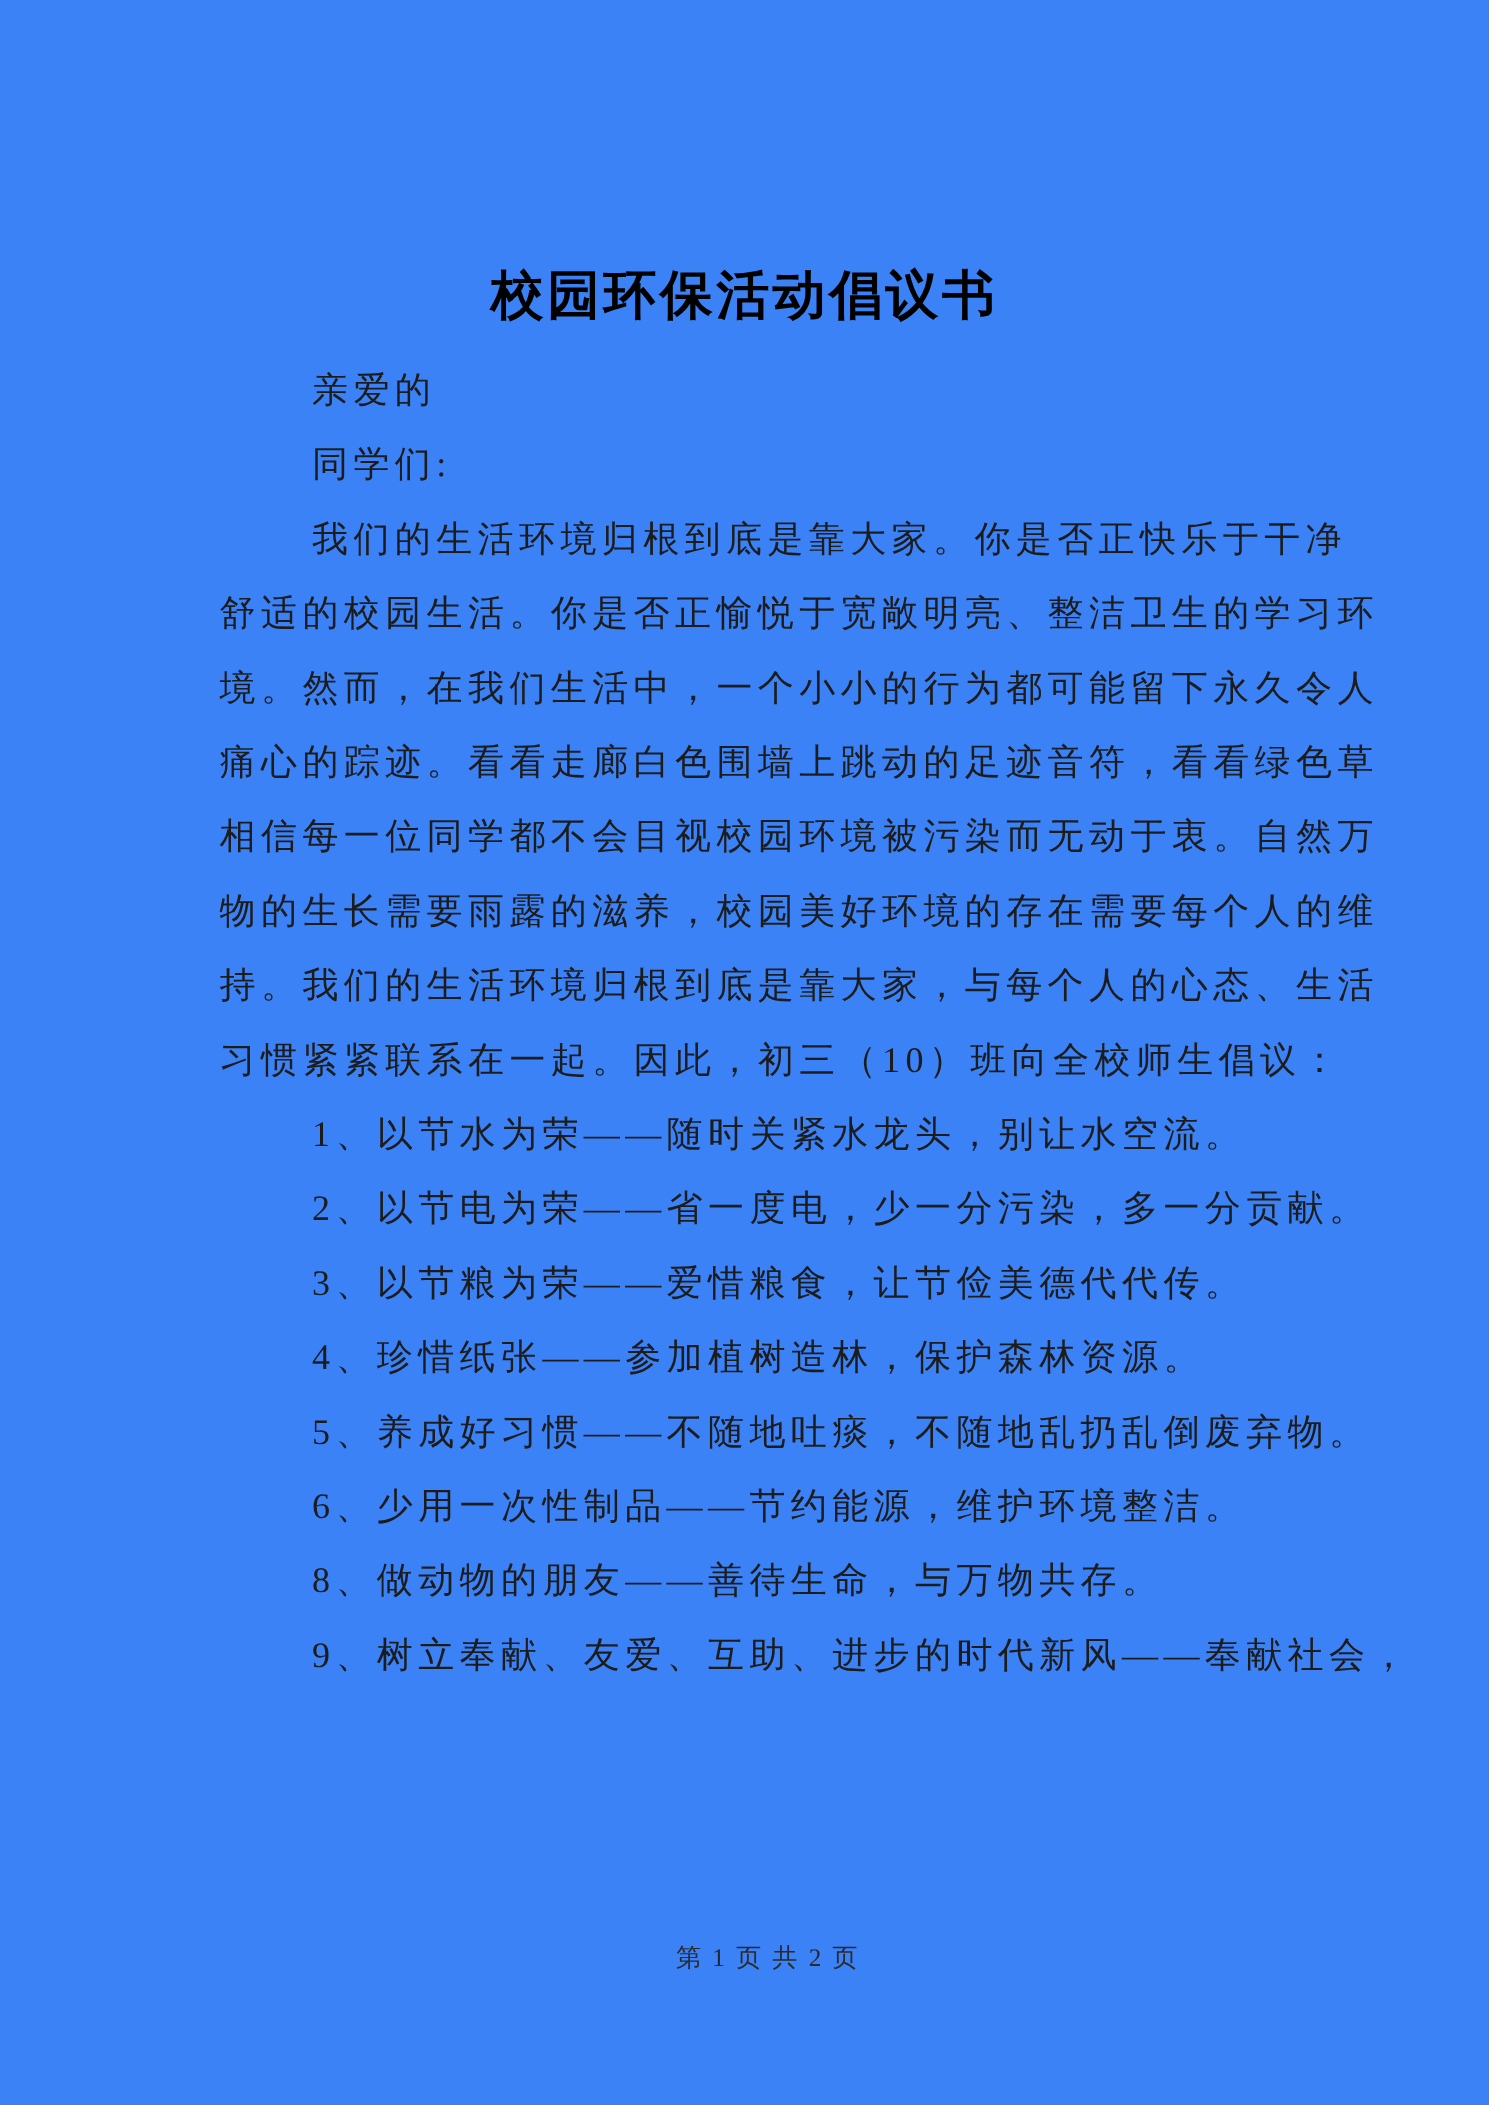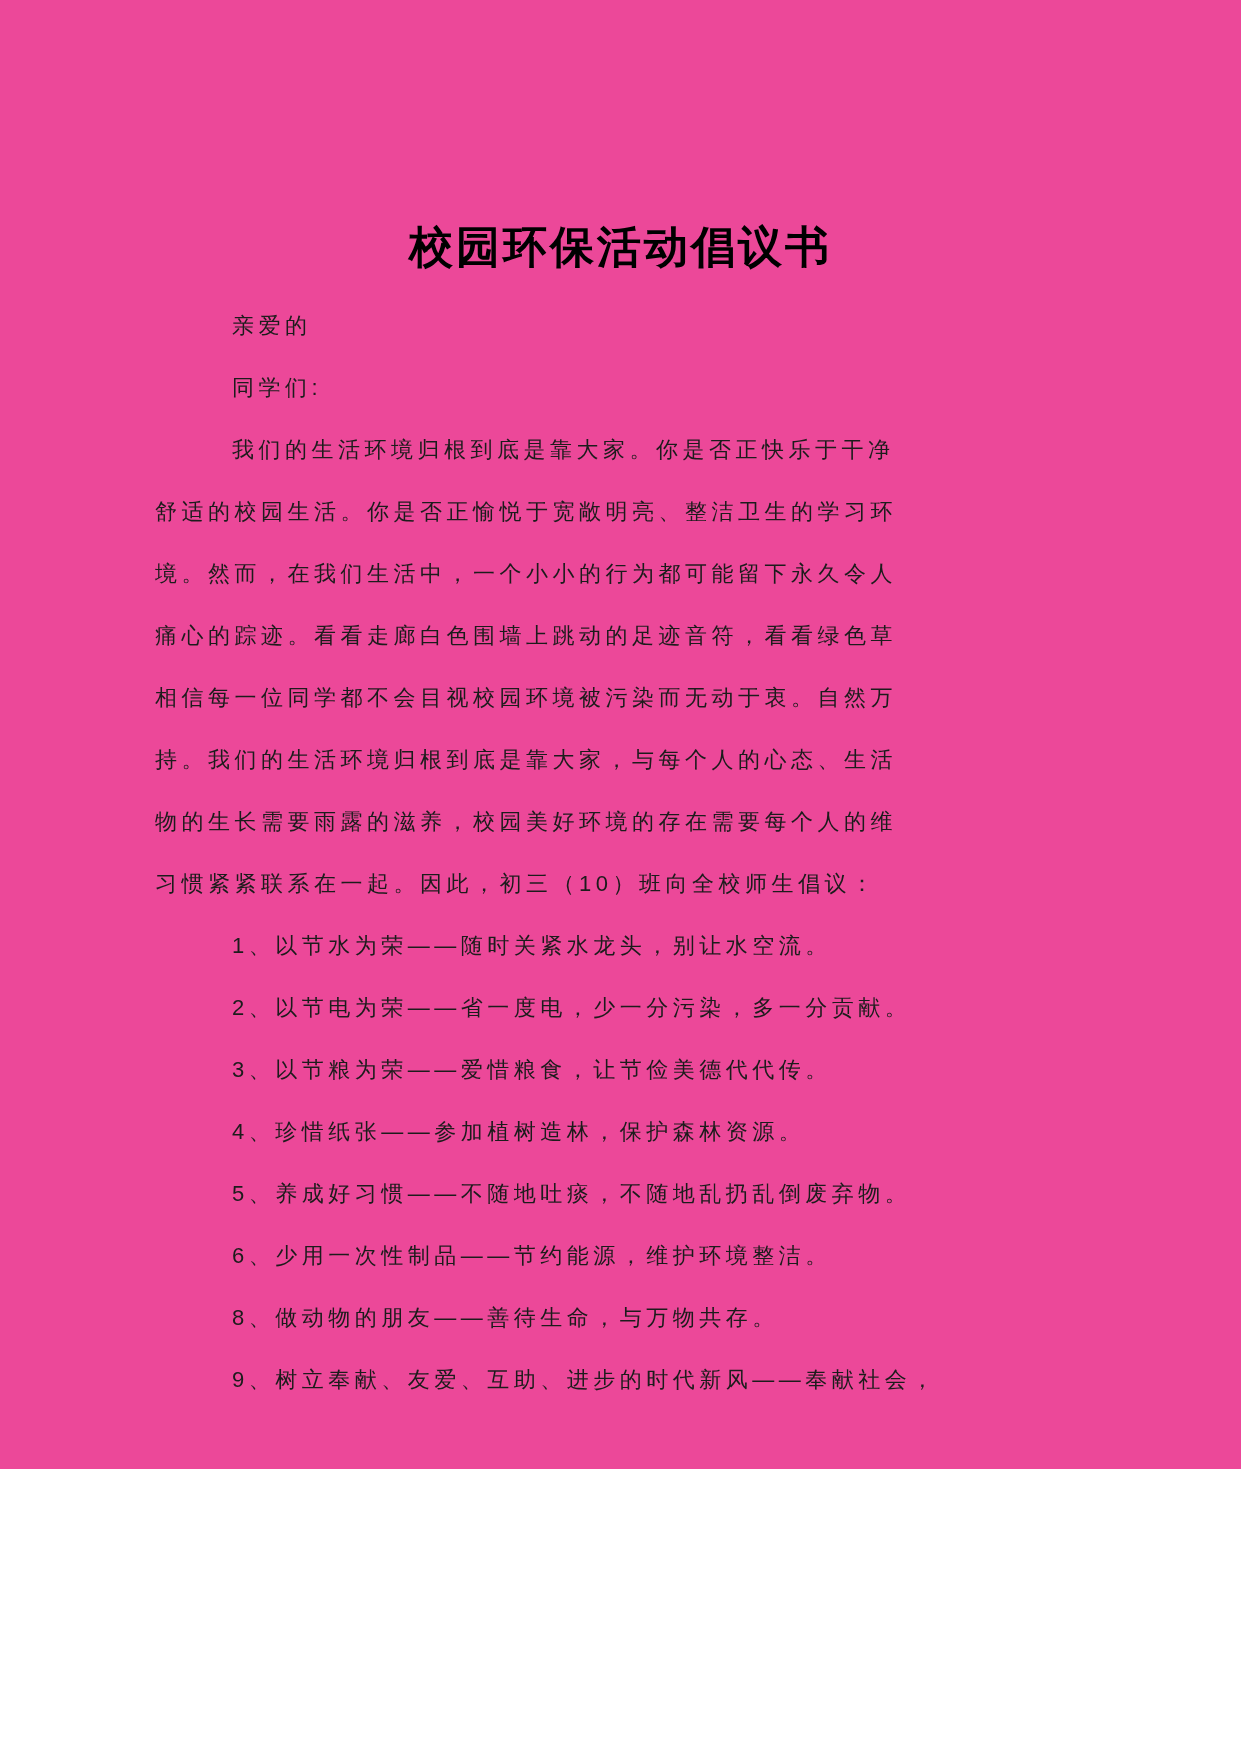--- a/index.html
+++ b/index.html
@@ -3,24 +3,24 @@
 <meta charset="utf-8">
 <style>
   html, body {
     margin: 0;
     padding: 0;
     background: #ffffff;
   }
   .page {
     position: relative;
     width: 1241px;
-    height: 1469px;
-    background: #ec4899;
+    height: 1754px;
+    background: #3b82f6;
     overflow: hidden;
-    font-family: Liberation Sans, sans-serif;
+    font-family: Liberation Serif, serif;
     color: #1f1f1f;
   }
   .doc-title {
     position: absolute;
     top: 212px;
     left: 0;
     width: 1241px;
     height: 70px;
     line-height: 70px;
     text-align: center;
@@ -32,24 +32,25 @@
   }
   .body-text {
     position: absolute;
     top: 295px;
     left: 155px;
     width: 940px;
   }
   .line {
     height: 62px;
     line-height: 62px;
-    font-size: 22px;
+    font-size: 30px;
     letter-spacing: 4.5px;
     white-space: nowrap;
     color: #1c1c1c;
+    margin-left: 28px;
   }
   .line.indent {
     padding-left: 77px;
   }
   .page-footer {
     position: absolute;
     top: 1616px;
     left: 0;
     width: 1241px;
     height: 30px;
@@ -71,22 +72,22 @@
   <div class="doc-title">校园环保活动倡议书</div>
 
   <div class="body-text">
     <div class="line indent">亲爱的</div>
     <div class="line indent">同学们:</div>
     <div class="line indent">我们的生活环境归根到底是靠大家。你是否正快乐于干净</div>
     <div class="line">舒适的校园生活。你是否正愉悦于宽敞明亮、整洁卫生的学习环</div>
     <div class="line">境。然而，在我们生活中，一个小小的行为都可能留下永久令人</div>
     <div class="line">痛心的踪迹。看看走廊白色围墙上跳动的足迹音符，看看绿色草</div>
     <div class="line">相信每一位同学都不会目视校园环境被污染而无动于衷。自然万</div>
+    <div class="line">物的生长需要雨露的滋养，校园美好环境的存在需要每个人的维</div>
     <div class="line">持。我们的生活环境归根到底是靠大家，与每个人的心态、生活</div>
-    <div class="line">物的生长需要雨露的滋养，校园美好环境的存在需要每个人的维</div>
     <div class="line">习惯紧紧联系在一起。因此，初三（10）班向全校师生倡议：</div>
     <div class="line indent">1、以节水为荣——随时关紧水龙头，别让水空流。</div>
     <div class="line indent">2、以节电为荣——省一度电，少一分污染，多一分贡献。</div>
     <div class="line indent">3、以节粮为荣——爱惜粮食，让节俭美德代代传。</div>
     <div class="line indent">4、珍惜纸张——参加植树造林，保护森林资源。</div>
     <div class="line indent">5、养成好习惯——不随地吐痰，不随地乱扔乱倒废弃物。</div>
     <div class="line indent">6、少用一次性制品——节约能源，维护环境整洁。</div>
     <div class="line indent">8、做动物的朋友——善待生命，与万物共存。</div>
     <div class="line indent">9、树立奉献、友爱、互助、进步的时代新风——奉献社会，</div>
   </div>

